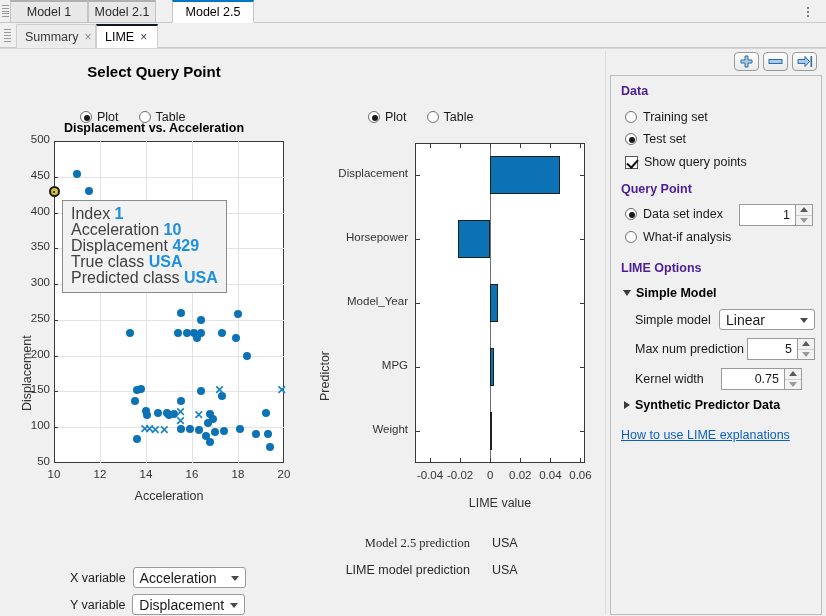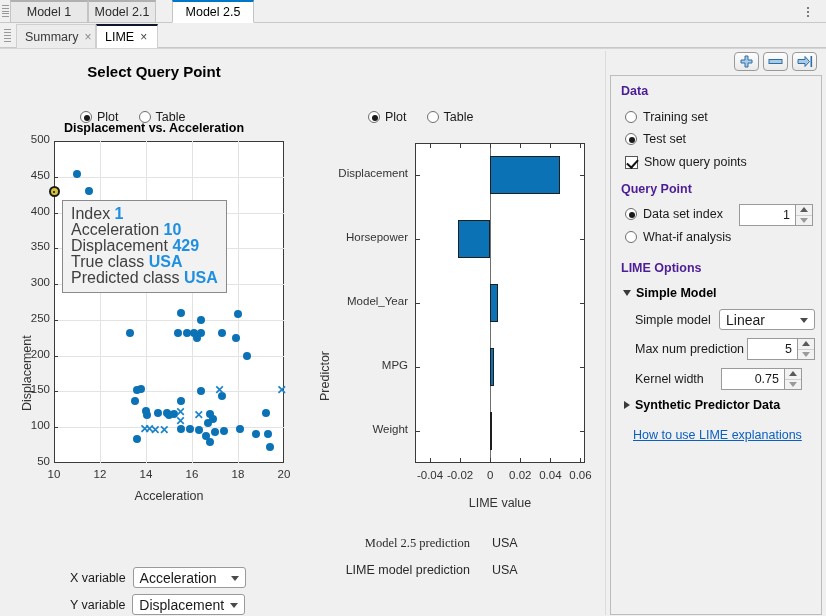--- a/index.html
+++ b/index.html
@@ -532,17 +532,17 @@
               <span class="tridn"></span>
             </div>
         </div>
       </div>
 
       <div class="disc" style="left:13px; top:322px;">
         <span class="arrowrt"></span>
         <span>Synthetic Predictor Data</span>
       </div>
 
-      <div class="hlink" style="left:10px; top:352px;margin-left:12px;">How to use LIME explanations</div>
+      <div class="hlink" style="left:10px; top:352px;">How to use LIME explanations</div>
     </div>
 
   </div>
 </div>
 
 </body></html>

